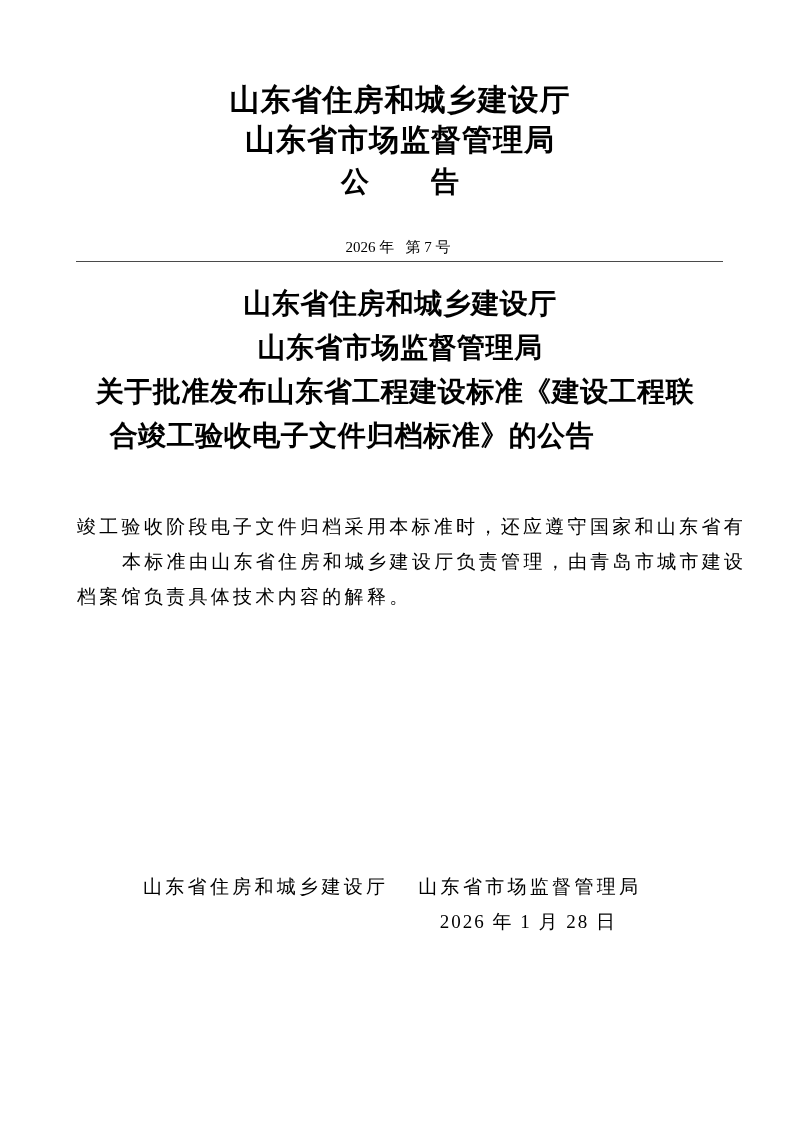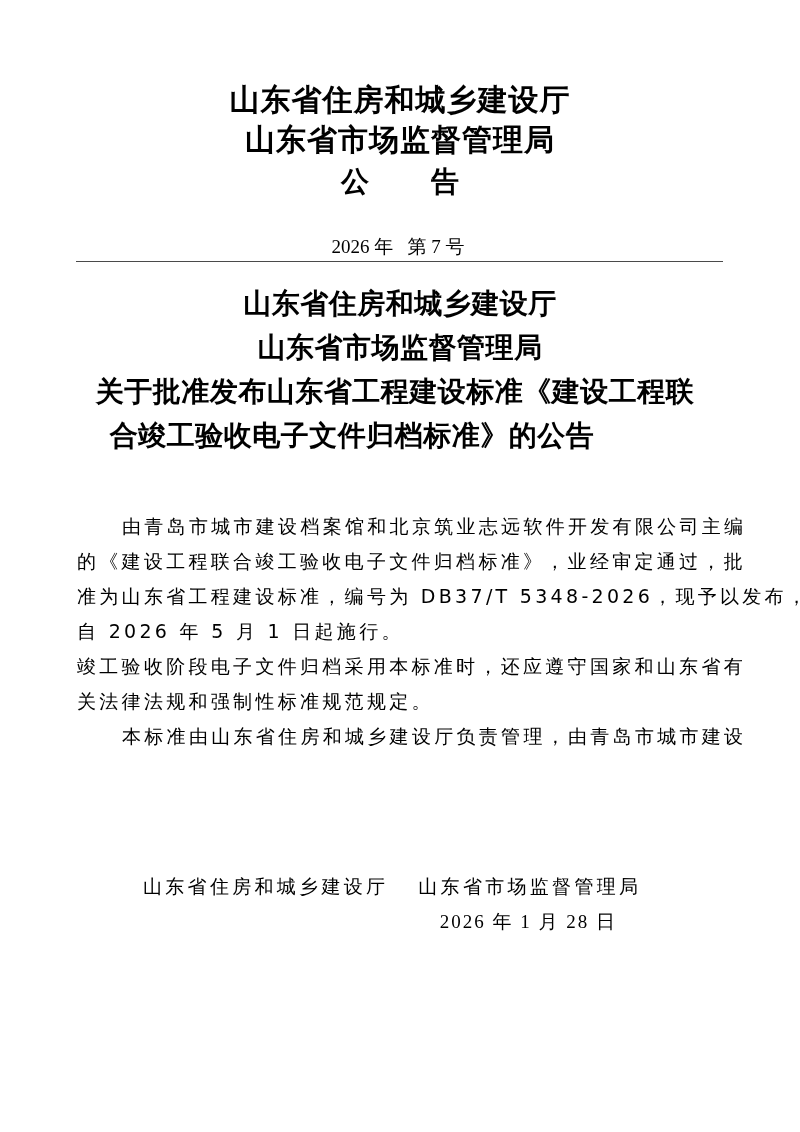--- a/index.html
+++ b/index.html
@@ -50,21 +50,21 @@
       height: 40px;
       margin-top: 2px;
     }
     .doc-number {
       position: absolute;
       left: 0;
       top: 236px;
       width: 796px;
       text-align: center;
       font-family: "Liberation Serif", "DejaVu Serif", serif;
-      font-size: 19px;
+      font-size: 15px;
       line-height: 22px;
       white-space: pre;
     }
     .rule {
       position: absolute;
       left: 76px;
       top: 261px;
       width: 647px;
       height: 0;
       border-top: 1.5px solid #4a4a4a;
@@ -152,31 +152,25 @@
 
   <div class="title-block">
     <div class="title-line">山东省住房和城乡建设厅</div>
     <div class="title-line">山东省市场监督管理局</div>
     <div class="title-line l3">关于批准发布山东省工程建设标准《建设工程联</div>
     <div class="title-line l4">合竣工验收电子文件归档标准》的公告</div>
   </div>
 
   <div class="body-block">
     <p class="para">
-      <span class="ln first">由青岛市城市建设档案馆和北京筑业志远软件开发有限公司主编</span>
-      <span class="ln">的《建设工程联合竣工验收电子文件归档标准》，业经审定通过，批</span>
-      <span class="ln">准为山东省工程建设标准，编号为 DB37/T 5348-2026，现予以发布，</span>
-      <span class="ln">自 2026 年 5 月 1 日起施行。</span>
-    </p>
-    <p class="para">
       <span class="ln">竣工验收阶段电子文件归档采用本标准时，还应遵守国家和山东省有</span>
-      <span class="ln">关法律法规和强制性标准规范规定。</span>
     </p>
     <p class="para">
       <span class="ln first">本标准由山东省住房和城乡建设厅负责管理，由青岛市城市建设</span>
+      <span class="ln">档案馆负责具体技术内容的解释。</span>
     </p>
   </div>
 
   <div class="signature-block">
     <div class="sig-orgs">
       <span>山东省住房和城乡建设厅</span><span class="gap"></span><span>山东省市场监督管理局</span>
     </div>
     <div class="sig-date">2026 年 1 月 28 日</div>
   </div>
 

